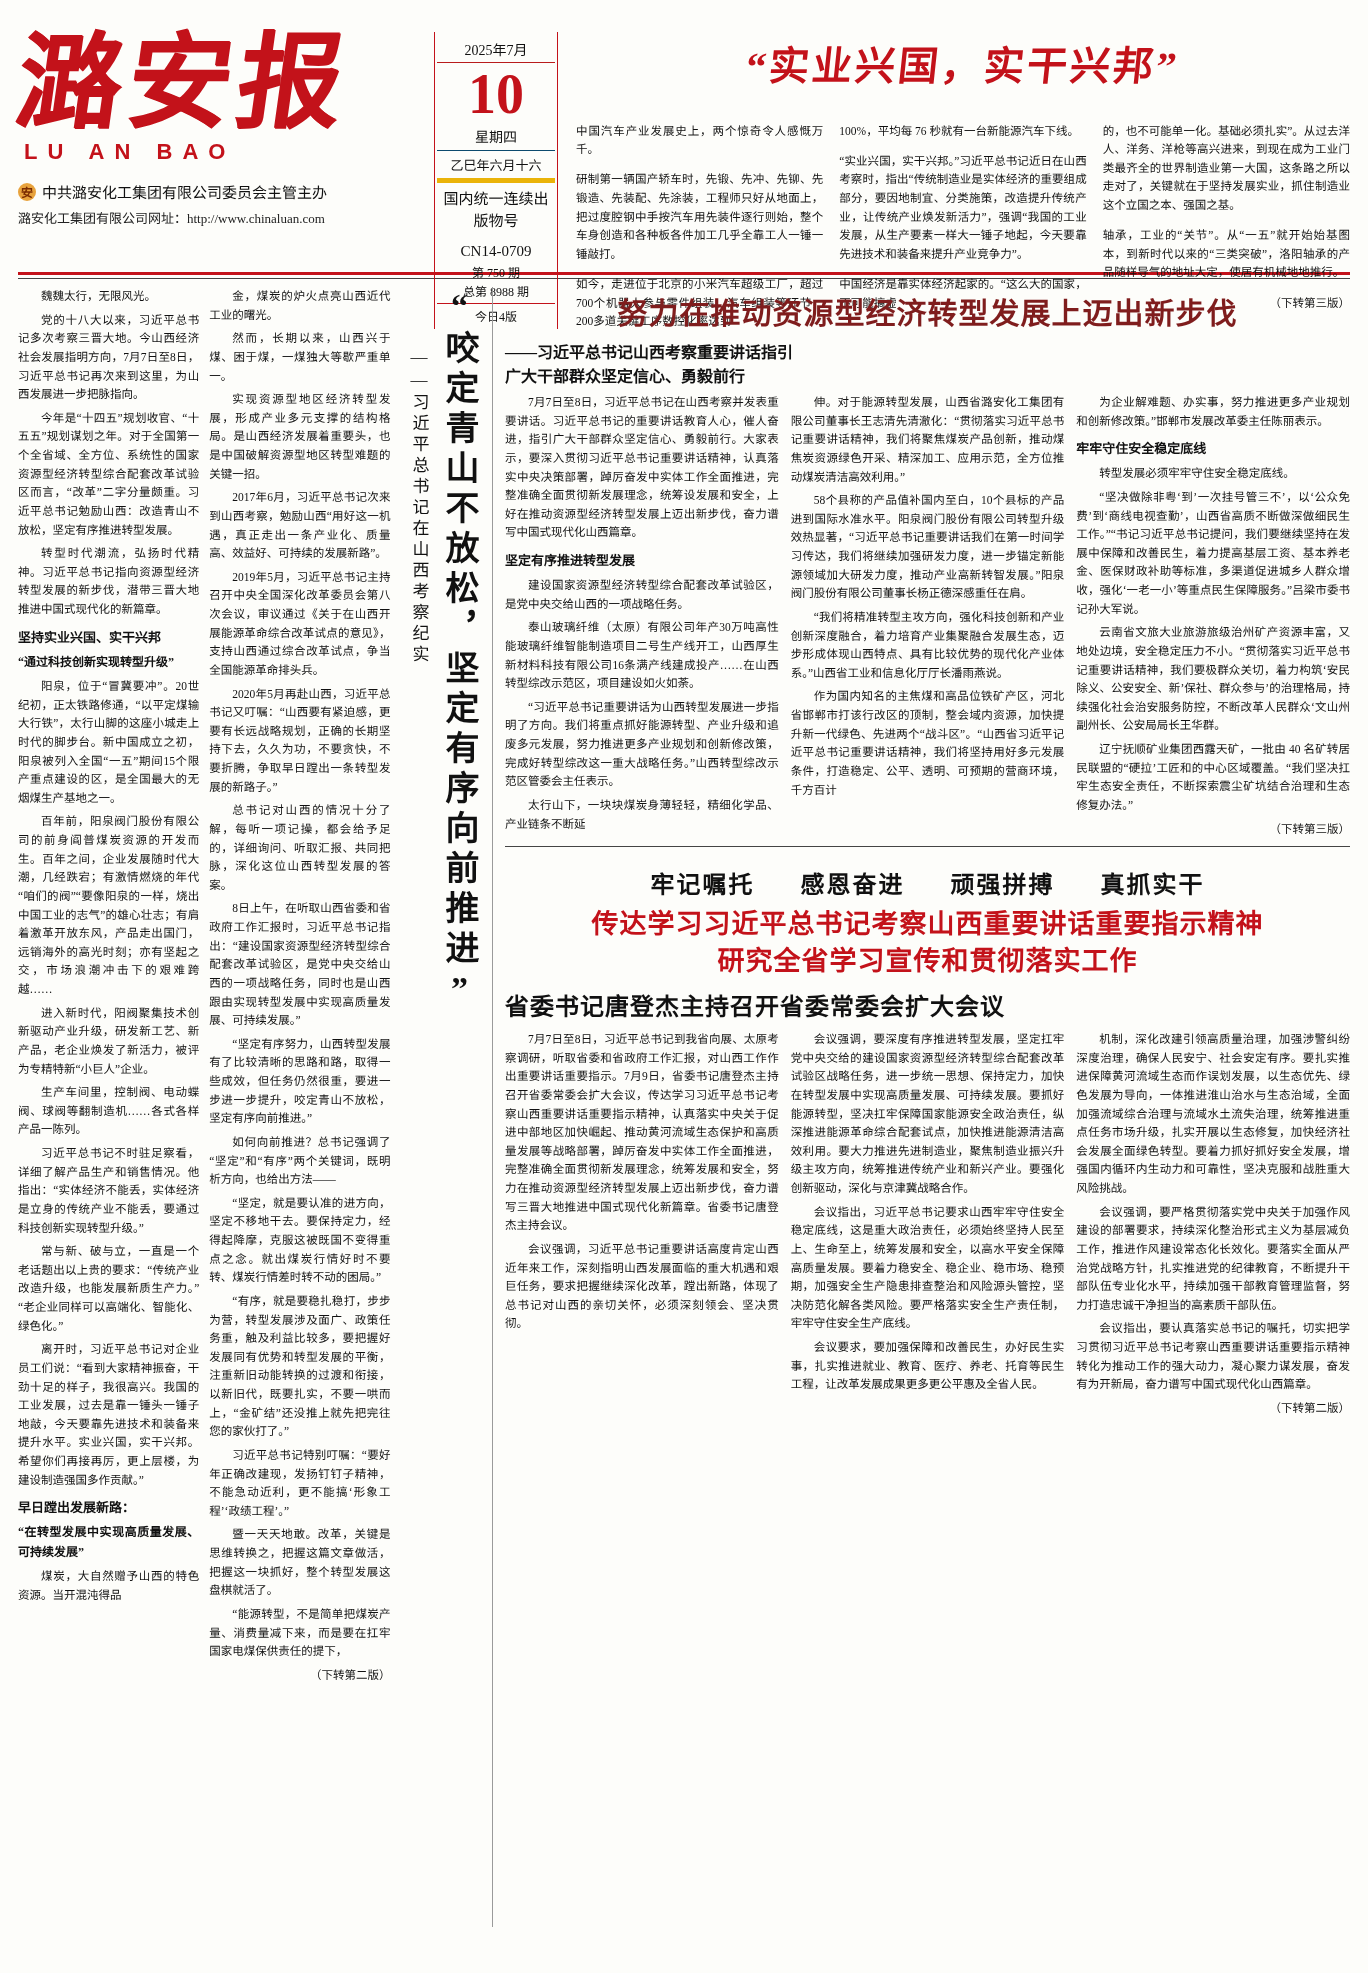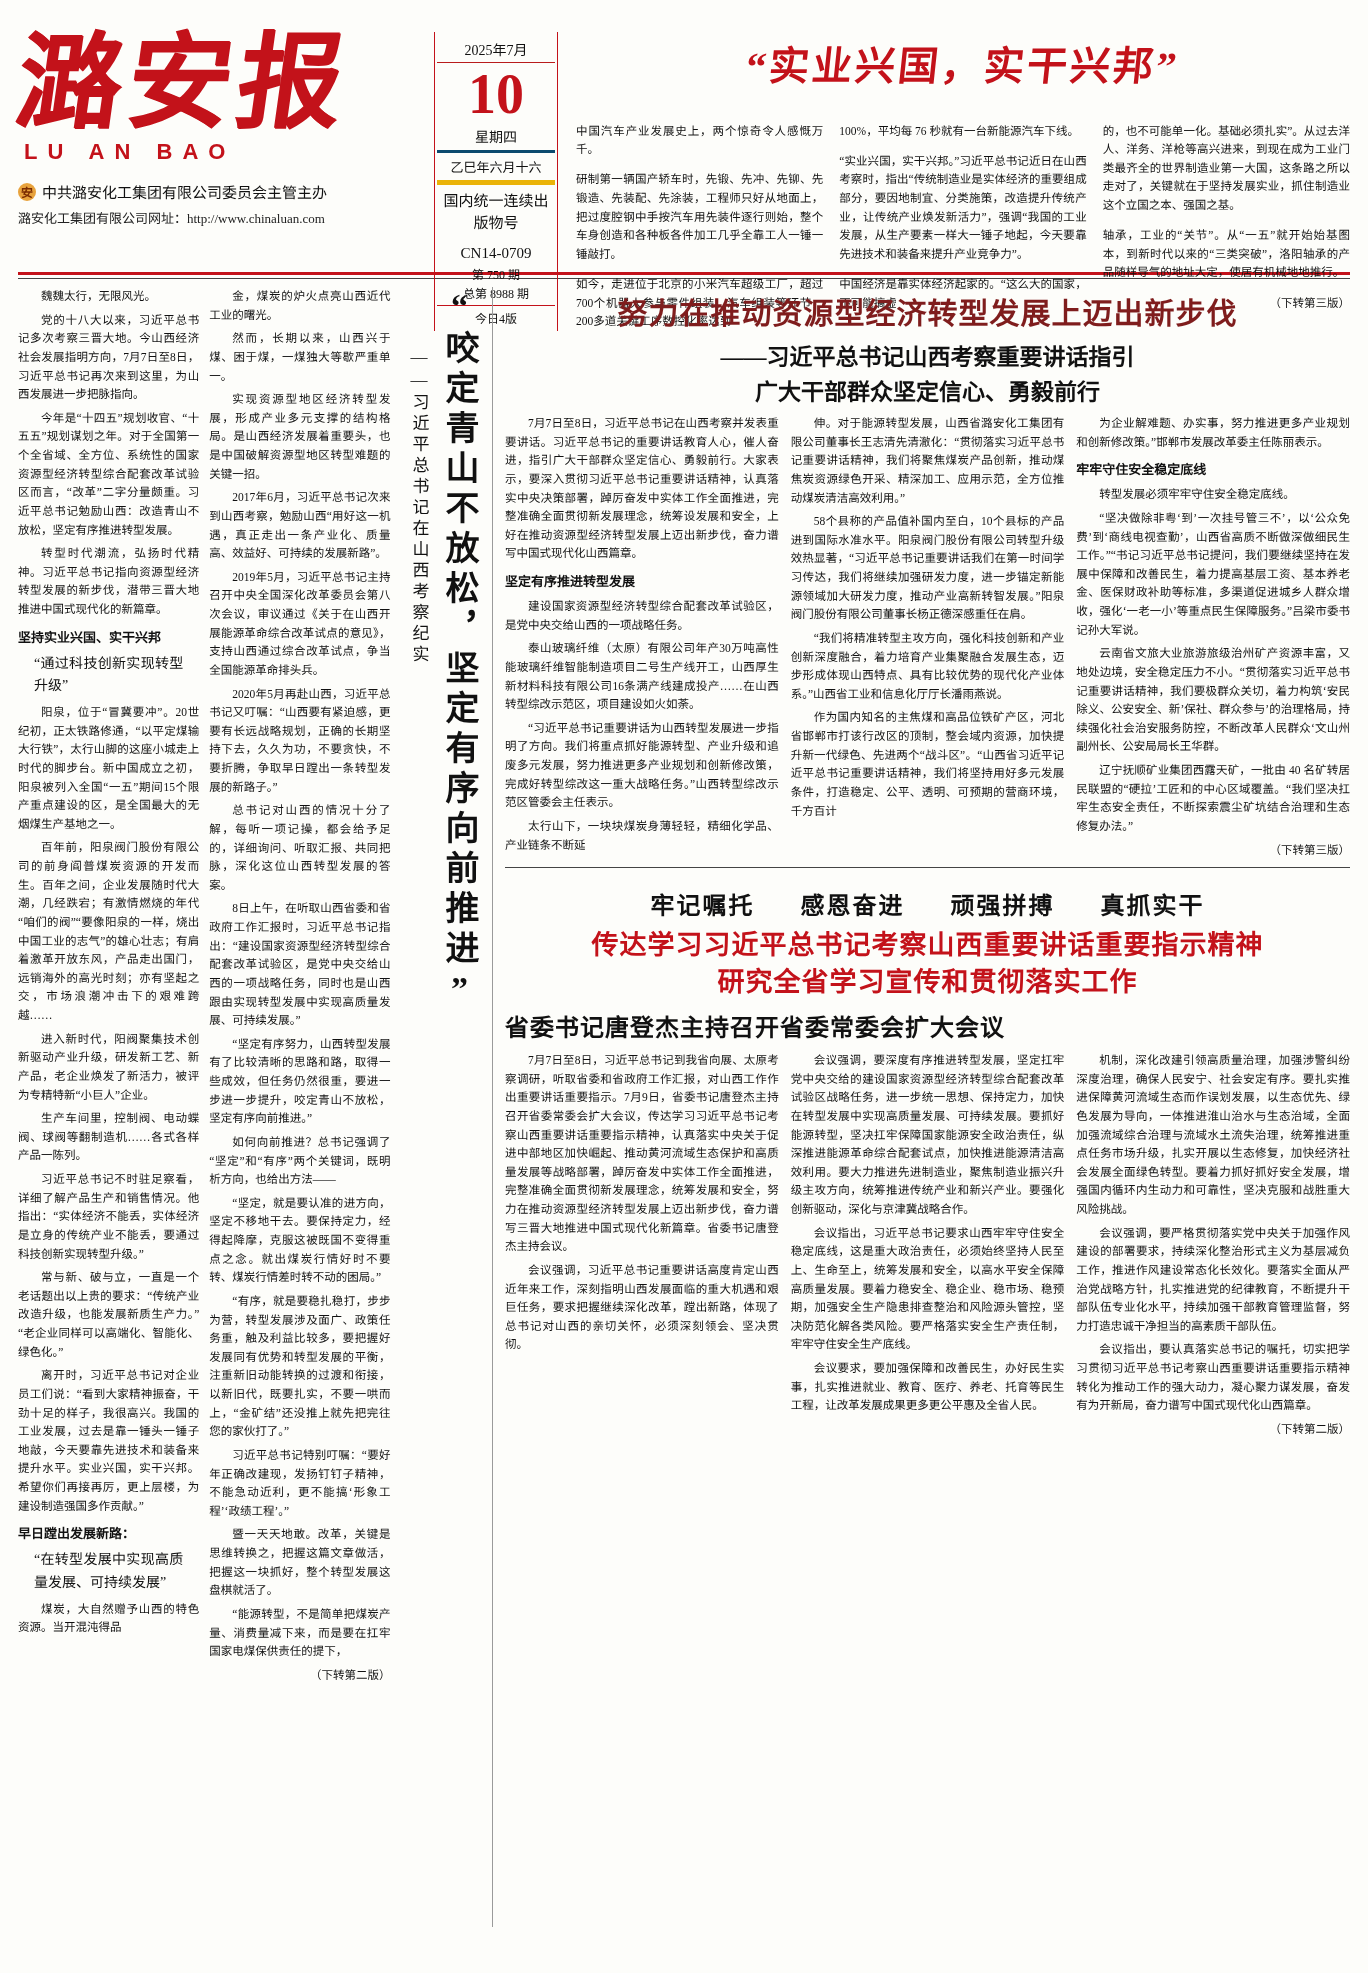--- a/index.html
+++ b/index.html
@@ -37,21 +37,21 @@
   }
   .mh-logo .site{margin-top:6px;font-size:13px;color:#222;}
 
   .mh-date{
     width:118px;margin-left:16px;margin-top:18px;
     border-left:1px solid #c3121a;border-right:1px solid #c3121a;
     text-align:center;padding:4px 2px;
   }
   .mh-date .ym{font-size:14px;padding:3px 0;border-bottom:1px solid #b91c1c;}
   .mh-date .dd{font-size:56px;color:#c3121a;font-weight:bold;line-height:1.05;padding:2px 0;}
-  .mh-date .wk{font-size:14px;padding-bottom:4px;border-bottom:3px solid #0c4a6e;}
+  .mh-date .wk{font-size:14px;padding-bottom:4px;border-bottom:1px solid #0c4a6e;}
   .mh-date .lunar{font-size:13px;padding:4px 0;border-bottom:5px solid #eab308;}
   .mh-date .cn-no{font-size:15px;padding:5px 0 2px;line-height:1.5;}
   .mh-date .issue{font-size:12px;line-height:1.6;}
   .mh-date .pages{font-size:12px;padding-top:3px;border-top:1px solid #c3121a;}
 
   .mh-right{flex:1;margin-left:18px;}
   .mh-slogan{
     text-align:center;font-size:40px;color:#c3121a;font-weight:bold;
     letter-spacing:3px;margin-top:20px;
     font-family:"Liberation Serif",serif;
@@ -69,41 +69,41 @@
   .col-left{width:462px;display:flex;flex-direction:column;}
   .col-right{flex:1;display:flex;flex-direction:column;}
 
   .vrule{border-left:1px solid #9a9a9a;}
 
   
   .left-top{display:flex;gap:10px;}
   .lt-text{width:200px;font-size:11.5px;line-height:1.62;text-align:justify;}
   .lt-text p{margin:0 0 5px;text-indent:2em;}
   .lt-text .sub{font-weight:bold;font-size:13px;text-indent:0;margin:8px 0 5px;}
-  .lt-text .quote{font-size:14px;text-indent:0;margin:0 16px 5px;}
+  .lt-text .quote{font-size:12px;text-indent:0;margin:0 0 5px;font-weight:bold;}
   .lt-title{
     flex:1;display:flex;flex-direction:row-reverse;justify-content:flex-start;gap:6px;
     padding-left:6px;
   }
   .v-main{
     writing-mode:vertical-rl;text-orientation:upright;
     font-size:34px;font-weight:bold;letter-spacing:6px;line-height:1.25;
     color:#111;height:100%;
   }
   .v-sub{
     writing-mode:vertical-rl;text-orientation:upright;
     font-size:17px;letter-spacing:4px;color:#111;height:100%;margin-top:60px;
   }
 
   
   .r-head1{
     text-align:center;font-size:30px;font-weight:bold;color:#7f1d1d;letter-spacing:1px;
     margin:2px 0 8px;
   }
-  .r-sub1{font-size:23px;font-weight:bold;text-align:center;line-height:1.5;margin-bottom:4px;}
+  .r-sub1{font-size:16px;font-weight:bold;line-height:1.5;margin-bottom:4px;}
   .r-sub1 .l2{display:block;}
   .r-body{display:flex;gap:12px;font-size:11.5px;line-height:1.62;text-align:justify;}
   .r-body .c{flex:1;}
   .r-body p{margin:0 0 5px;text-indent:2em;}
   .r-body .sub{font-weight:bold;text-indent:0;margin:8px 0 5px;font-size:13px;}
   .jumpnote{text-align:right;text-indent:0;}
 
   .banner4{
     display:flex;justify-content:center;gap:46px;font-size:24px;font-weight:bold;
     margin:10px 0 6px;letter-spacing:2px;

